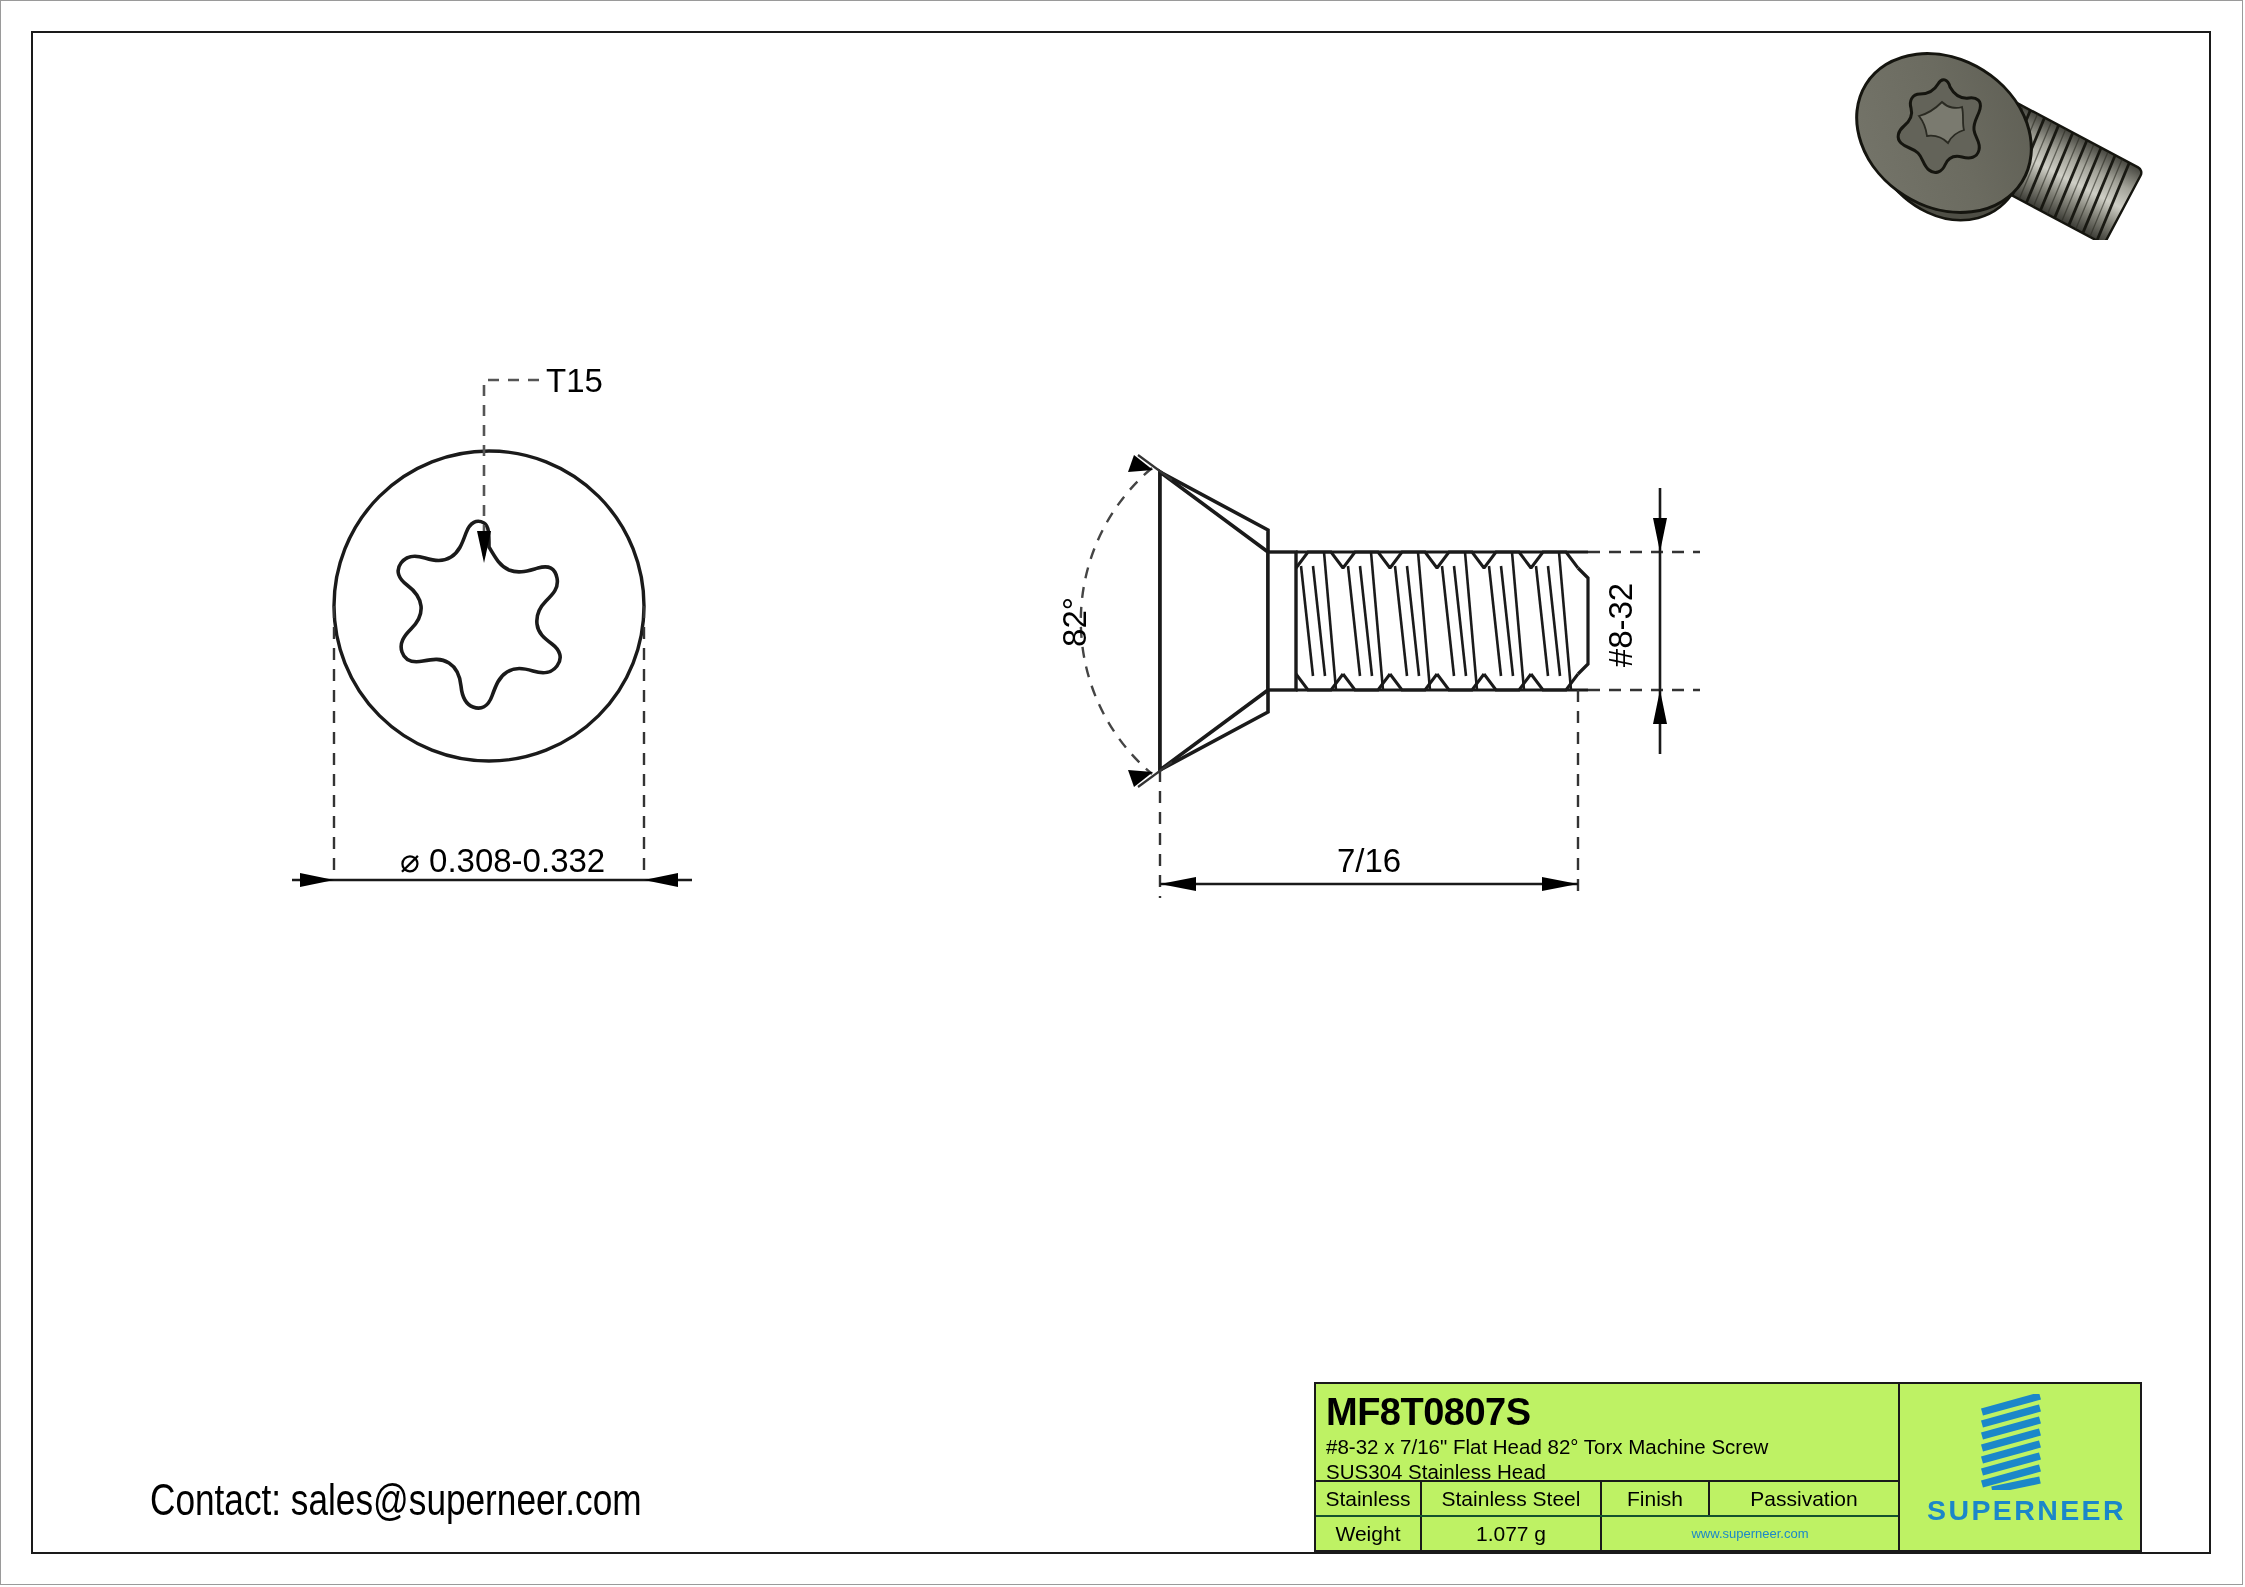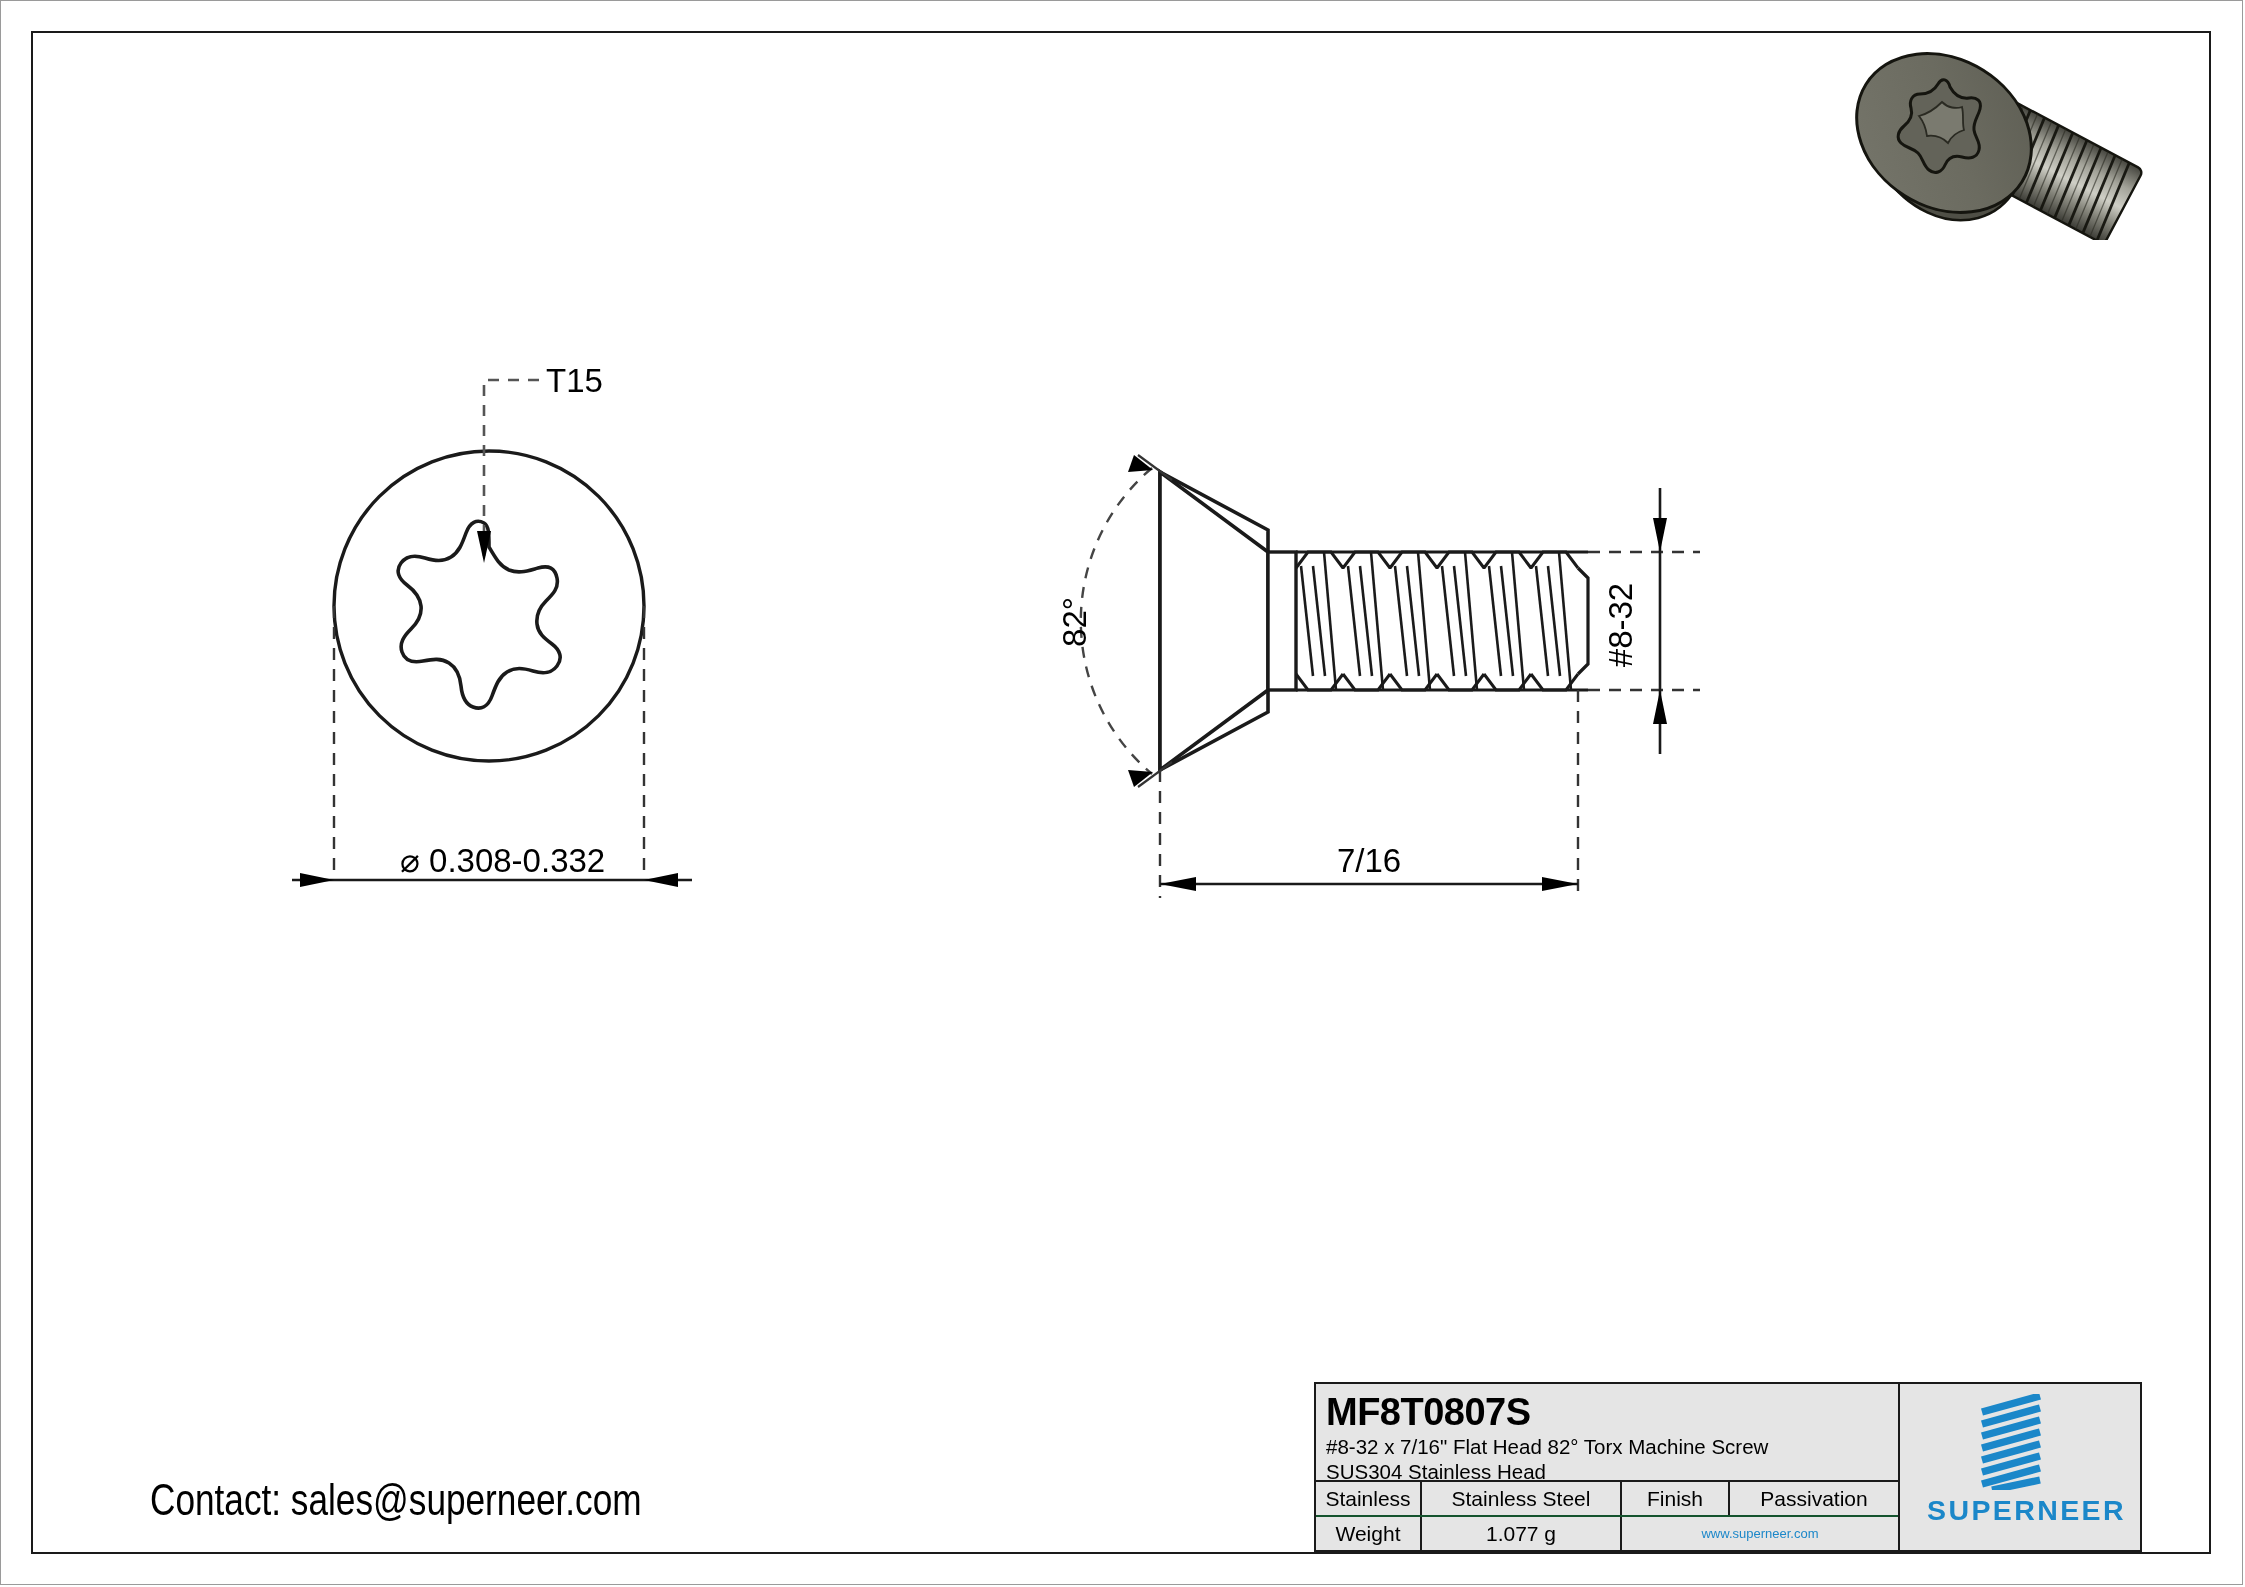--- a/index.html
+++ b/index.html
@@ -46,21 +46,21 @@
   
   #title-block {
     position: absolute;
     left: 1314px;
     top: 1382px;
     width: 828px;
     height: 170px;
     box-sizing: border-box;
     display: flex;
     border: 2px solid #1a1a1a;
-    background: #e5e5e5;
+    background: #bef264;
   }
   #tb-left {
     width: 584px;
     display: flex;
     flex-direction: column;
     border-right: 2px solid #1a1a1a;
     box-sizing: border-box;
   }
   #tb-desc {
     flex: 0 0 auto;
@@ -101,21 +101,21 @@
     font-size: 21px;
     color: #000000;
     box-sizing: border-box;
     overflow: hidden;
     white-space: nowrap;
   }
   .tb-cell + .tb-cell {
     border-left: 2px solid #1a1a1a;
   }
   .c-label { width: 104px; }
-  .c-value { width: 200px; }
+  .c-value { width: 180px; }
   .c-label2 { width: 108px; }
   .c-value2 { flex: 1 1 auto; }
   .c-wide  { flex: 1 1 auto; }
   #website-link {
     color: #1b87c9;
     font-size: 13px;
   }
   
   #tb-logo {
     flex: 1 1 auto;

